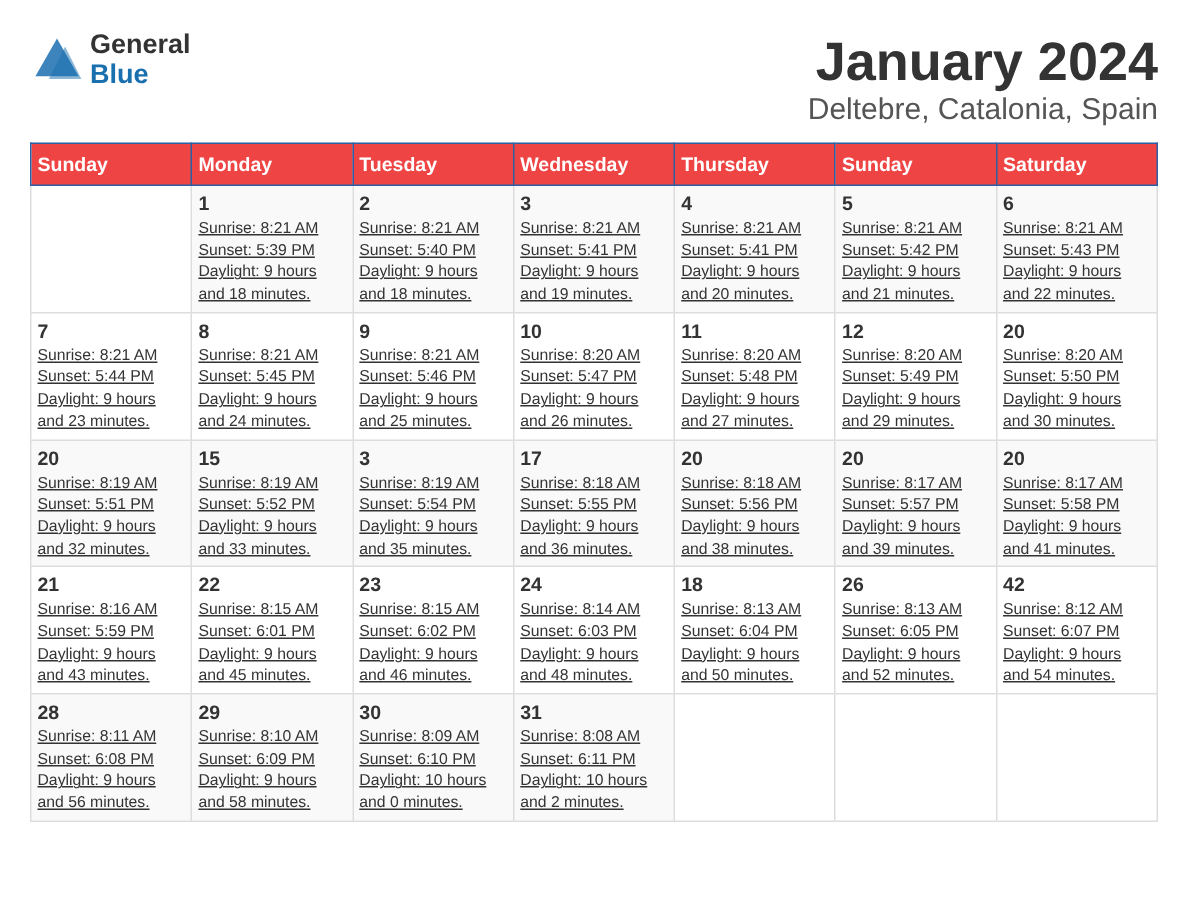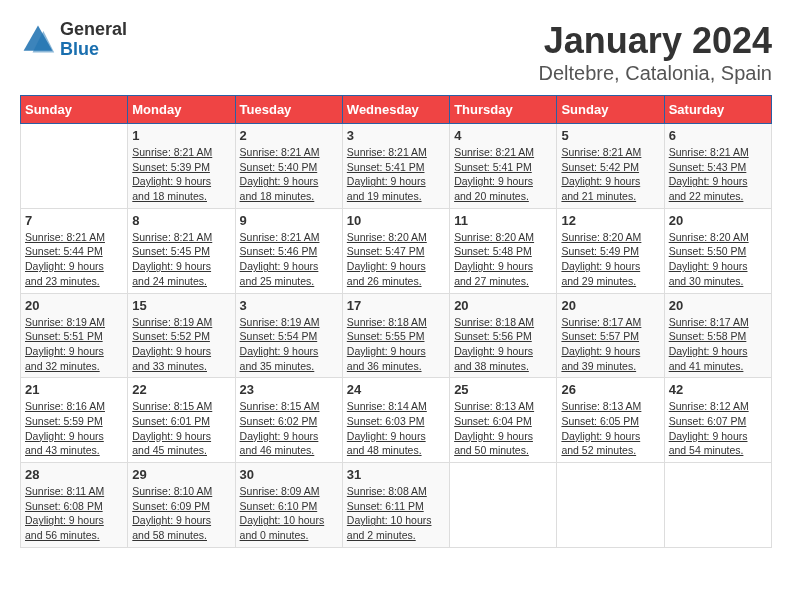--- a/index.html
+++ b/index.html
@@ -223,21 +223,21 @@
         </td>
         <td>
           <div class="day-number">23</div>
           <div class="day-info">Sunrise: 8:15 AM<br>Sunset: 6:02 PM<br>Daylight: 9 hours<br>and 46 minutes.</div>
         </td>
         <td>
           <div class="day-number">24</div>
           <div class="day-info">Sunrise: 8:14 AM<br>Sunset: 6:03 PM<br>Daylight: 9 hours<br>and 48 minutes.</div>
         </td>
         <td>
-          <div class="day-number">25</div>
+          <div class="day-number">18</div>
           <div class="day-info">Sunrise: 8:13 AM<br>Sunset: 6:04 PM<br>Daylight: 9 hours<br>and 50 minutes.</div>
         </td>
         <td>
           <div class="day-number">26</div>
           <div class="day-info">Sunrise: 8:13 AM<br>Sunset: 6:05 PM<br>Daylight: 9 hours<br>and 52 minutes.</div>
         </td>
         <td>
           <div class="day-number">42</div>
           <div class="day-info">Sunrise: 8:12 AM<br>Sunset: 6:07 PM<br>Daylight: 9 hours<br>and 54 minutes.</div>
         </td>

